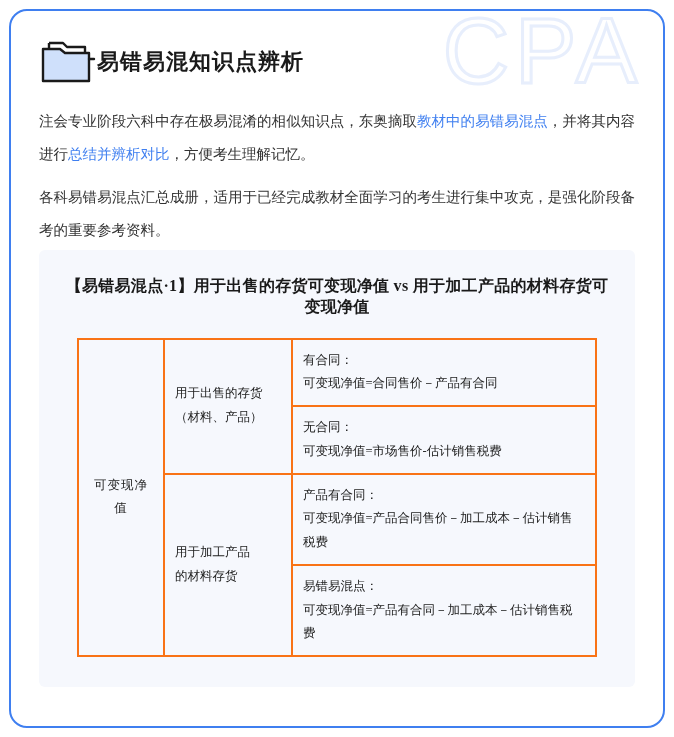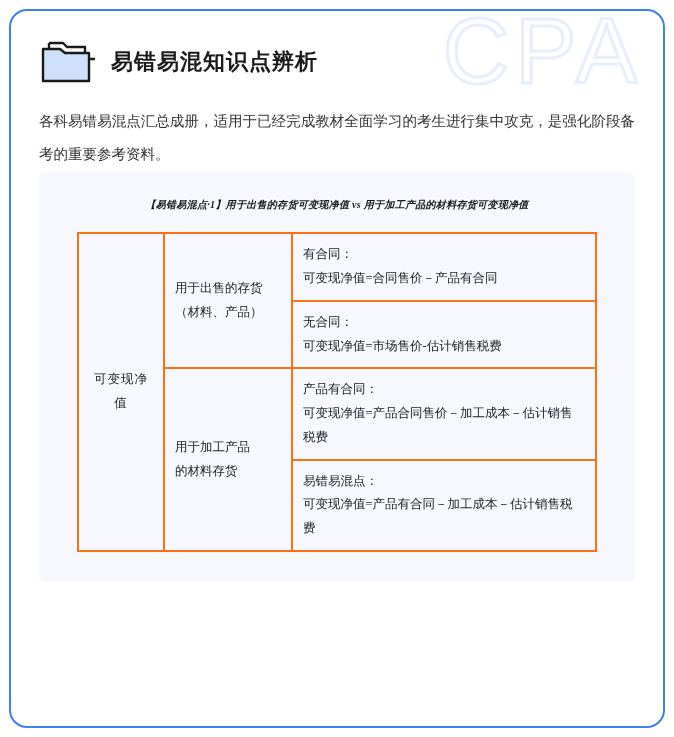--- a/index.html
+++ b/index.html
@@ -51,21 +51,20 @@
     -webkit-text-stroke: 3px #e7eefc;
   }
   .inner {
     position: relative;
     padding: 22px 28px 0 28px;
   }
   
   .header {
     display: flex;
     align-items: center;
-    gap: 14px;
     margin-top: 6px;
     margin-bottom: 20px;
   }
   .folder-icon {
     width: 58px;
     height: 46px;
     flex: 0 0 auto;
     position: relative;
   }
   .title {
@@ -80,46 +79,46 @@
     font-size: 14.5px;
     line-height: 2.25;
     color: #333333;
     margin: 0 0 2px 0;
     text-align: justify;
   }
   .para .link {
     color: #3f7ff0;
   }
   .para2 {
-    margin-top: 6px;
+    margin-top: 12px;
+    font-family: Liberation Mono, monospace;
   }
   .section-label {
     margin-top: 18px;
     margin-bottom: 10px;
     font-size: 15px;
     font-weight: bold;
     color: #3f7ff0;
     letter-spacing: 0.5px;
   }
   
   .preview {
     background: #f6f8fd;
     border-radius: 6px;
     padding: 26px 22px 30px 22px;
     margin-bottom: 18px;
   }
   .preview-title {
     font-family: "Liberation Serif", serif;
-    font-size: 10px;
+    font-size: 16px;
     font-weight: bold;
     color: #1a1a1a;
     text-align: center;
     margin-bottom: 20px;
     letter-spacing: 0.3px;
-    font-style: italic;
   }
   table.kt {
     width: 520px;
     margin: 0 auto;
     border-collapse: collapse;
     font-family: "Liberation Serif", serif;
     font-size: 12.5px;
     color: #222;
     background: #f6f8fd;
   }
@@ -162,20 +161,23 @@
           <svg width="58" height="46" viewBox="0 0 58 46" xmlns="http://www.w3.org/2000/svg">
             <path d="M4 10 L4 42 L50 42 L50 14 L26 14 L21 10 Z" fill="#cfe0fb" stroke="#1a1a1a" stroke-width="2.4" stroke-linejoin="round"></path>
             <path d="M10 4 L24 4 L28 8 L46 8 L46 14" fill="none" stroke="#1a1a1a" stroke-width="2.4" stroke-linejoin="round"></path>
             <path d="M10 4 L10 10" fill="none" stroke="#1a1a1a" stroke-width="2.4"></path>
             <path d="M50 20 L55 20" stroke="#1a1a1a" stroke-width="2.4" stroke-linecap="round"></path>
           </svg>
         </span>
         <span class="title">易错易混知识点辨析</span>
       </div>
 
+      <p class="para">
+        <span>注会专业阶段六科中存在极易混淆的相似知识点，东奥摘取</span><span class="link">教材中的易错易混点</span><span>，并将其内容进行</span><span class="link">总结并辨析对比</span><span>，方便考生理解记忆。</span>
+      </p>
 
       <p class="para para2">各科易错易混点汇总成册，适用于已经完成教材全面学习的考生进行集中攻克，是强化阶段备考的重要参考资料。</p>
 
 
       <div class="preview">
         <div class="preview-title">【易错易混点·1】用于出售的存货可变现净值 vs 用于加工产品的材料存货可变现净值</div>
 
         <table class="kt">
           <tbody>
             <tr>

